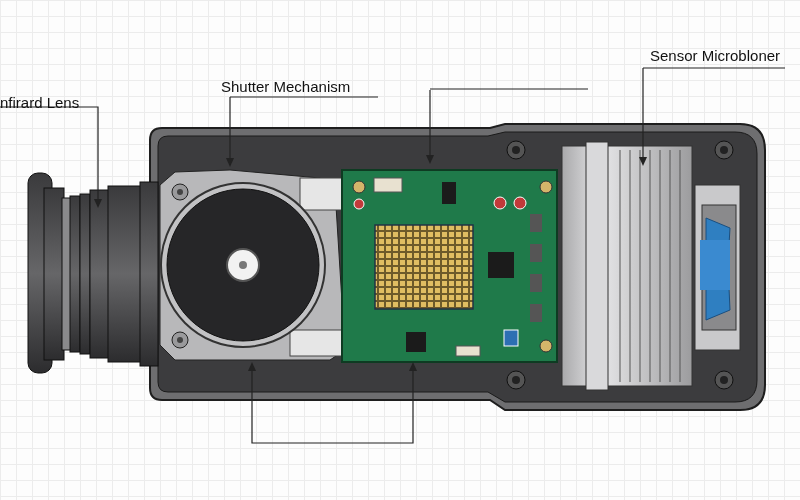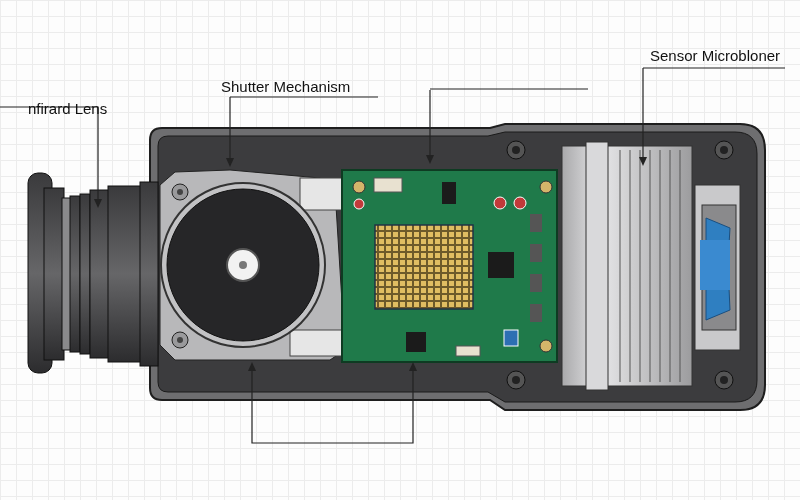--- a/index.html
+++ b/index.html
@@ -128,17 +128,17 @@
   <g fill="#222">
     <polygon points="94,199 102,199 98,208"></polygon>
     <polygon points="226,158 234,158 230,167"></polygon>
     <polygon points="426,155 434,155 430,164"></polygon>
     <polygon points="639,157 647,157 643,166"></polygon>
     <polygon points="248,371 256,371 252,362"></polygon>
     <polygon points="409,371 417,371 413,362"></polygon>
   </g>
 </svg>
 
-<div class="lbl" style="left:0;top:100px;margin-left:28px;">nfirard Lens</div>
+<div class="lbl" style="left:0;top:94px;">nfirard Lens</div>
 <div class="lbl" style="left:221px;top:78px;">Shutter Mechanism</div>
 <div class="lbl" style="left:650px;top:47px;">Sensor Microbloner</div>
 
 </div>
 
 </body></html>

